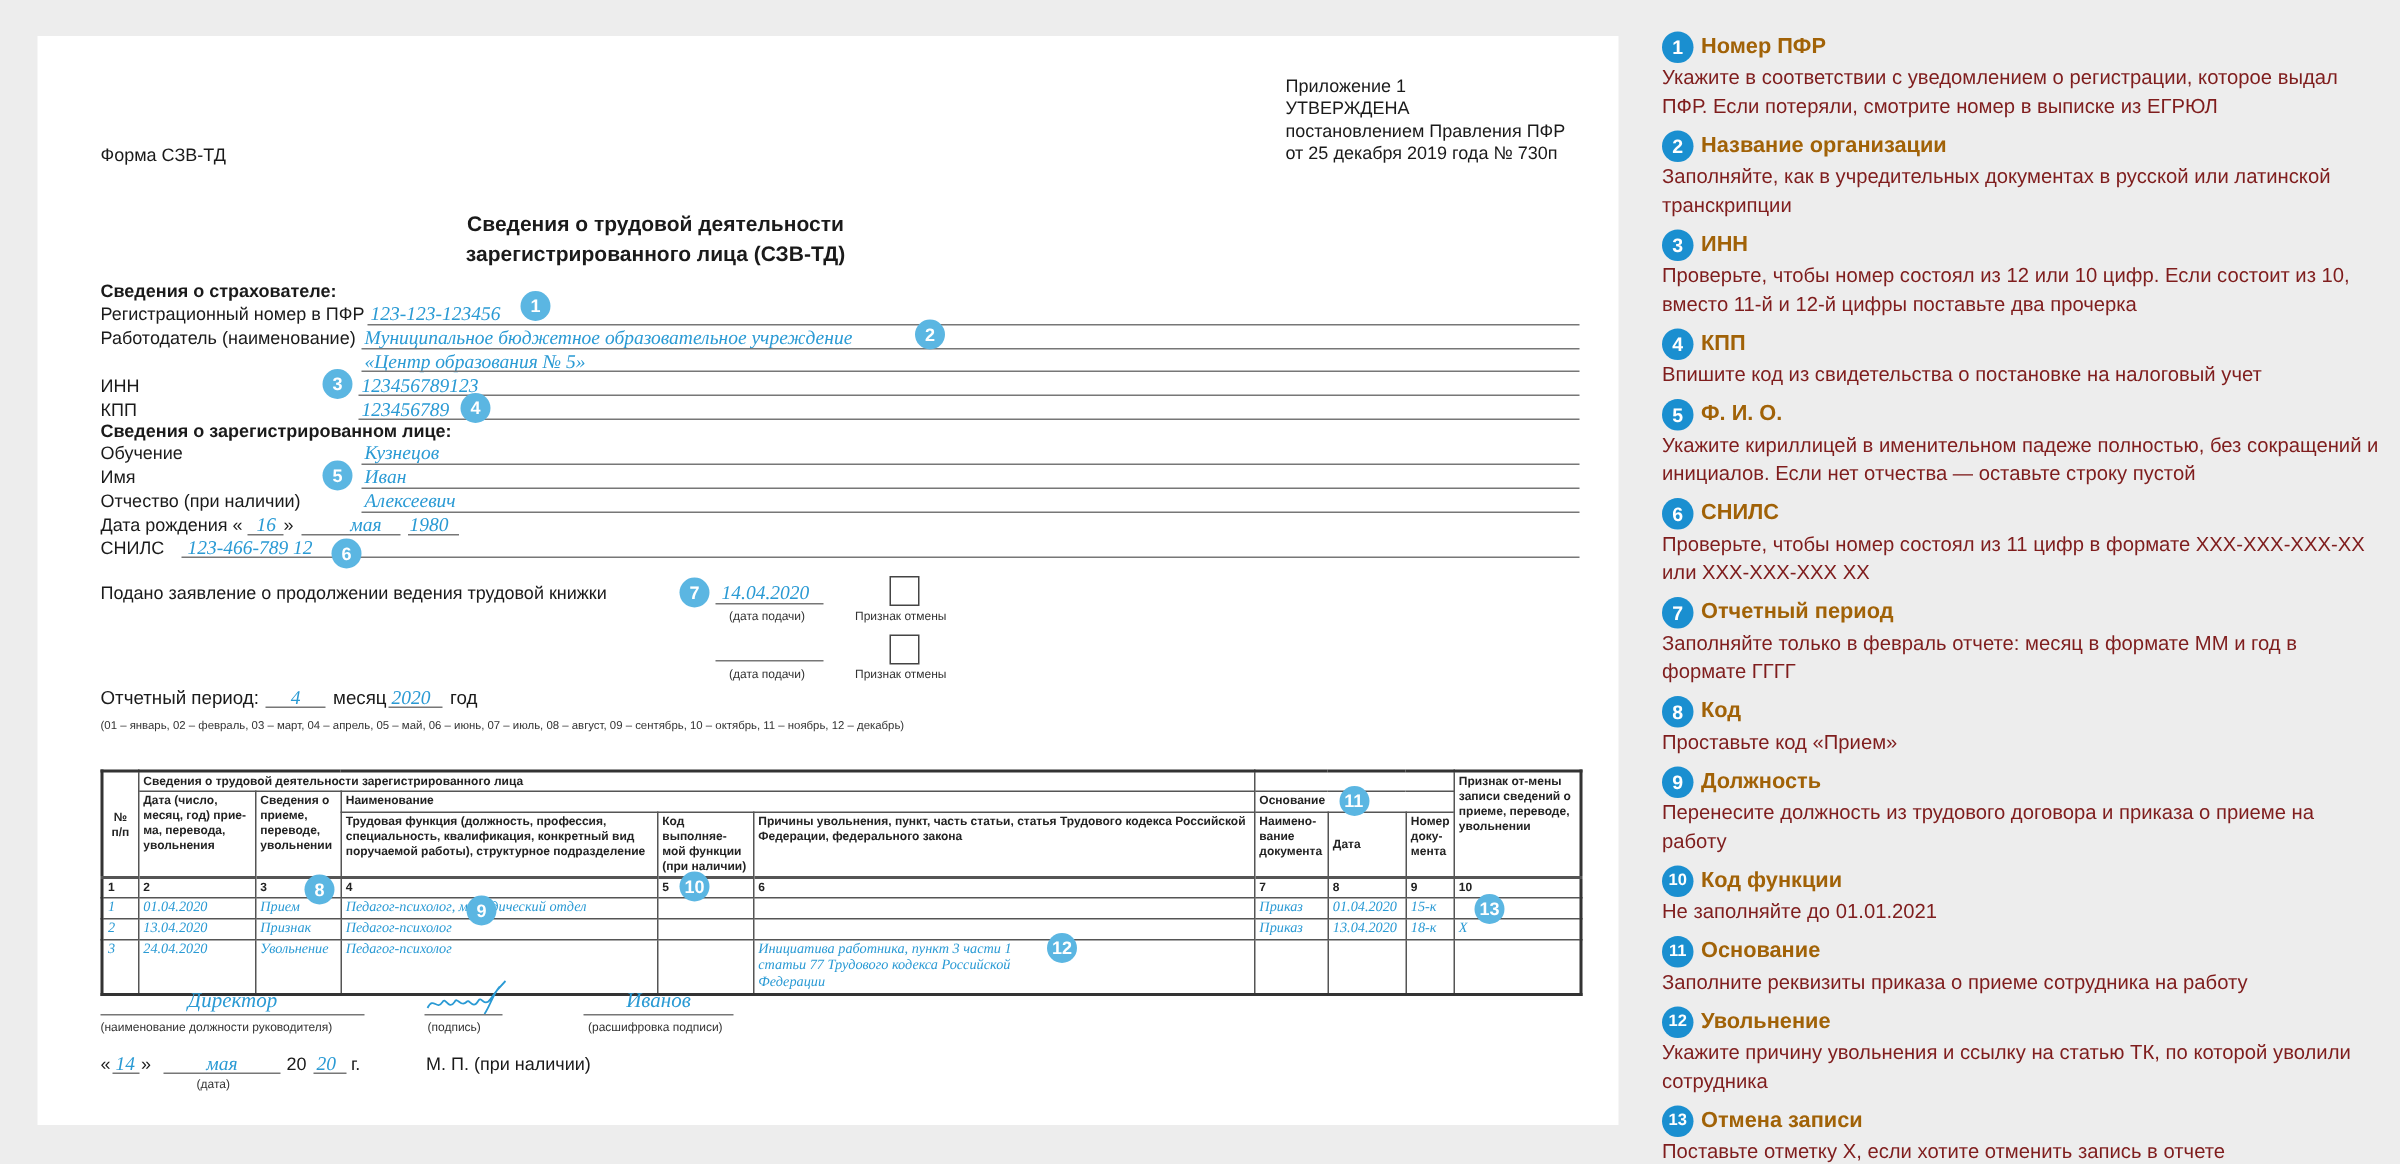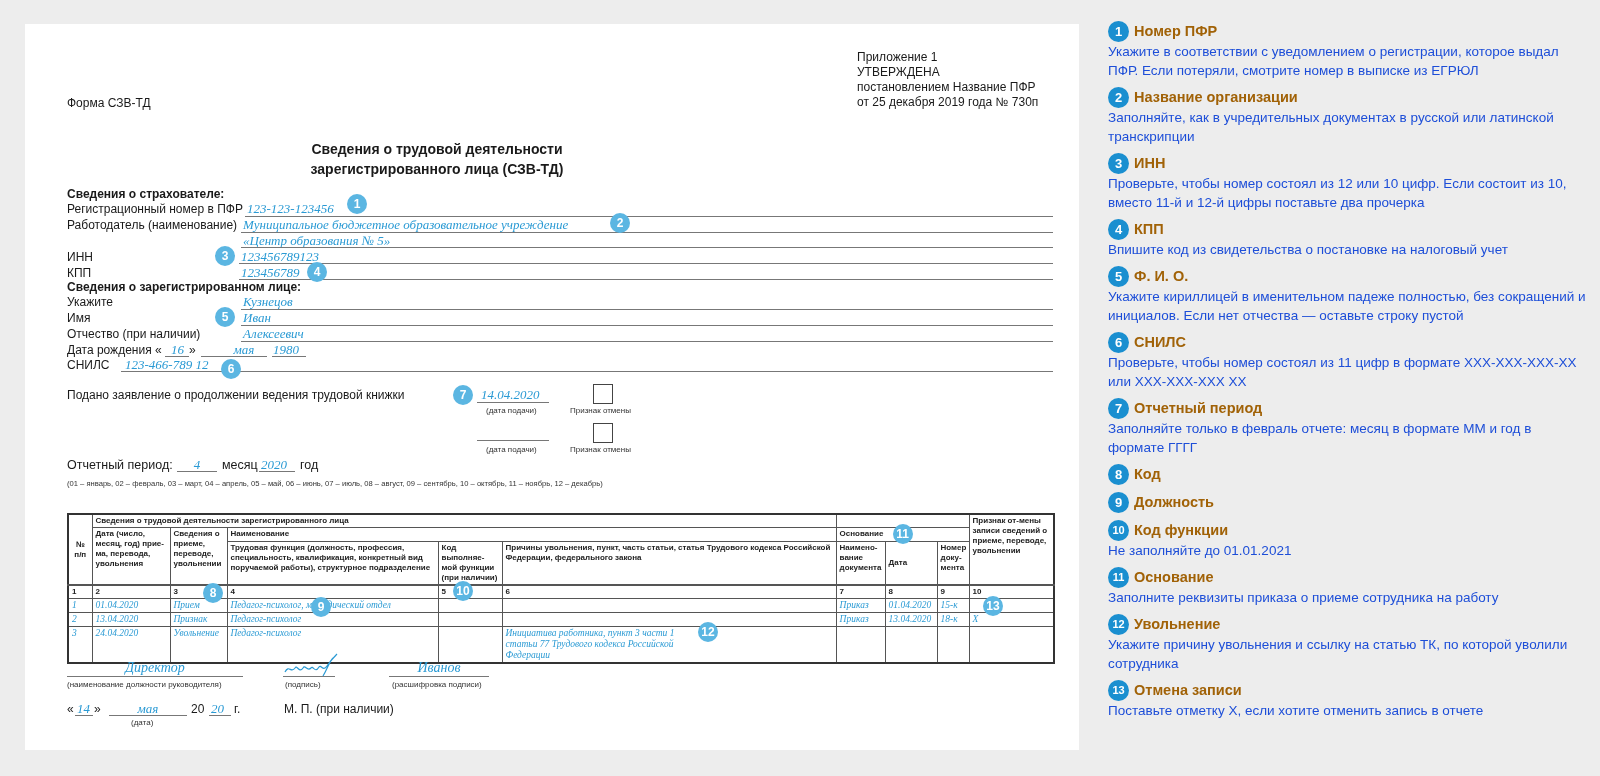--- a/index.html
+++ b/index.html
@@ -20,31 +20,31 @@
   table.grid td.num { font-size: 8px; font-weight: bold; }
   table.grid td.val { font-family: "Liberation Serif", serif; font-style: italic; font-weight: normal; color: #2a9ad4; font-size: 9.5px; line-height: 11px; }
   table.grid tr.top-heavy td { border-top-width: 2px; }
   table.grid { border: 2px solid #333; }
 
   .side { position: absolute; left: 1108px; top: 20px; width: 480px; }
   .side-item { margin-bottom: 6px; }
   .side-head { display: flex; align-items: center; height: 22px; }
   .side-num { width: 21px; height: 21px; border-radius: 50%; background: #1a8fd0; color: #fff; font-weight: bold; font-size: 13px; text-align: center; line-height: 21px; margin-right: 5px; flex: 0 0 21px; }
   .side-title { color: #a16207; font-weight: bold; font-size: 14.5px; }
-  .side-text { font-size: 13.5px; line-height: 19px; color: #1d4ed8; }
+  .side-text { font-size: 13.5px; line-height: 19px; color: #7f1d1d; }
 </style>
 </head>
 <body>
 
 <div class="paper">
 
   <div class="abs t12" style="left:832px; top:26px;">
     <div>Приложение 1</div>
     <div>УТВЕРЖДЕНА</div>
-    <div>постановлением Название ПФР</div>
+    <div>постановлением Правления ПФР</div>
     <div>от 25 декабря 2019 года № 730п</div>
   </div>
 
   <div class="abs t12" style="left:42px; top:72px;">Форма СЗВ-ТД</div>
 
   <div class="abs bold" style="left:42px; width:740px; top:115px; text-align:center; font-size:14px; line-height:20px;">
     <div>Сведения о трудовой деятельности</div>
     <div>зарегистрированного лица (СЗВ-ТД)</div>
   </div>
 
@@ -67,21 +67,21 @@
   <div class="line" style="left:214px; width:814px; top:239px;"></div>
   <div class="badge" style="left:190px; top:222px;">3</div>
 
   <div class="abs t12" style="left:42px; top:242px;">КПП</div>
   <div class="abs fill" style="left:216px; top:241px;">123456789</div>
   <div class="line" style="left:214px; width:814px; top:255px;"></div>
   <div class="badge" style="left:282px; top:238px;">4</div>
 
   <div class="abs t12 bold" style="left:42px; top:256px;">Сведения о зарегистрированном лице:</div>
 
-  <div class="abs t12" style="left:42px; top:271px;">Укажите</div>
+  <div class="abs t12" style="left:42px; top:271px;">Обучение</div>
   <div class="abs fill" style="left:218px; top:270px;">Кузнецов</div>
   <div class="line" style="left:216px; width:812px; top:285px;"></div>
 
   <div class="abs t12" style="left:42px; top:287px;">Имя</div>
   <div class="abs fill" style="left:218px; top:286px;">Иван</div>
   <div class="line" style="left:216px; width:812px; top:301px;"></div>
   <div class="badge" style="left:190px; top:283px;">5</div>
 
   <div class="abs t12" style="left:42px; top:303px;">Отчество (при наличии)</div>
   <div class="abs fill" style="left:218px; top:302px;">Алексеевич</div>
@@ -294,26 +294,28 @@
         <span class="side-num">7</span>
         <span class="side-title">Отчетный период</span>
       </div>
     <div class="side-text">Заполняйте только в февраль отчете: месяц в формате ММ и год в формате ГГГГ</div>
   </div>
   <div class="side-item">
     <div class="side-head">
         <span class="side-num">8</span>
         <span class="side-title">Код</span>
       </div>
+    <div class="side-text">Проставьте код «Прием»</div>
   </div>
   <div class="side-item">
     <div class="side-head">
         <span class="side-num">9</span>
         <span class="side-title">Должность</span>
       </div>
+    <div class="side-text">Перенесите должность из трудового договора и приказа о приеме на работу</div>
   </div>
   <div class="side-item">
     <div class="side-head">
         <span class="side-num" style="font-size:11px;">10</span>
         <span class="side-title">Код функции</span>
       </div>
     <div class="side-text">Не заполняйте до 01.01.2021</div>
   </div>
   <div class="side-item">
     <div class="side-head">

